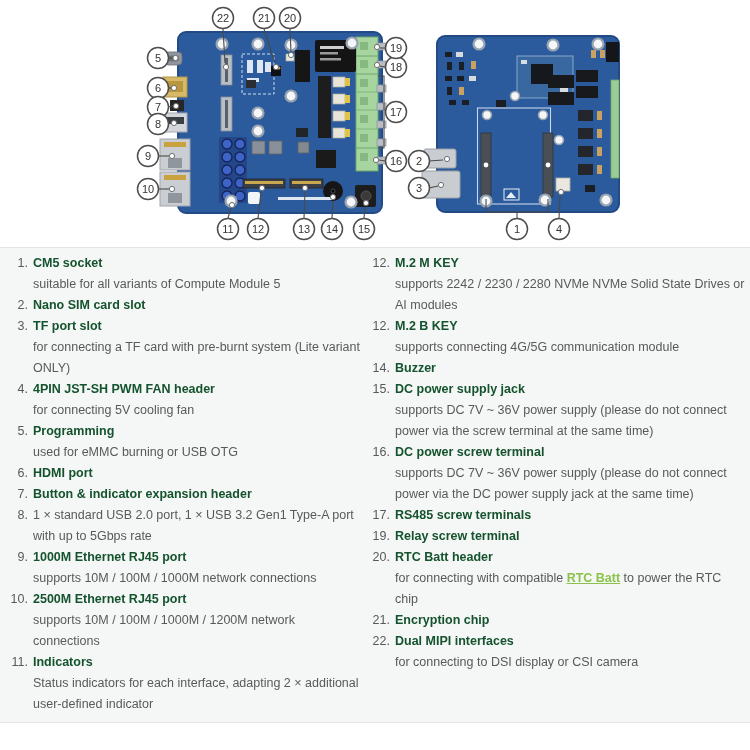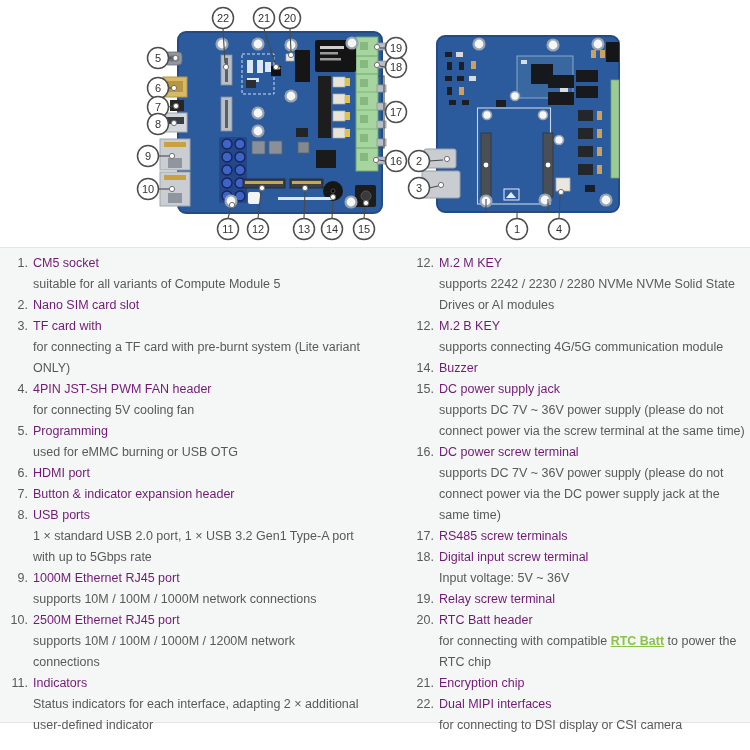--- a/index.html
+++ b/index.html
@@ -22,23 +22,23 @@
     background:#f5f6f6;border-top:1px solid #e3e4e4;border-bottom:1px solid #e3e4e4;
     padding:5px 4px 0 8px;display:flex;gap:6px;
     font-size:12.5px;line-height:21px;color:#595959;
   }
   .col{box-sizing:border-box;}
   .col-left{width:352px;flex:none;}
   .col-right{flex:1;min-width:0;}
   .item{display:flex;}
   .num{flex:none;text-align:right;margin-right:5px;color:#595959;}
   .col-left .num{width:20px;}
-  .col-right .num{width:24px;margin-left:44px;}
+  .col-right .num{width:24px;}
   .content{flex:1;min-width:0;}
-  .title{font-weight:normal;color:#701a75;}
+  .title{font-weight:bold;color:#14532d;}
   .desc{color:#595959;}
   .green-link{color:#8bc34a;font-weight:bold;text-decoration:underline;cursor:pointer;}
 </style>
 </head>
 <body>
 
 <div class="figure">
 <svg width="750" height="247" viewBox="0 0 750 247">
 
   <g>
@@ -398,21 +398,21 @@
       </div>
       <div class="item">
         <span class="num">2.</span>
         <div class="content">
           <div class="title">Nano SIM card slot</div>
         </div>
       </div>
       <div class="item">
         <span class="num">3.</span>
         <div class="content">
-          <div class="title">TF card with</div>
+          <div class="title">TF port slot</div>
           <div class="desc">for connecting a TF card with pre-burnt system (Lite variant ONLY)</div>
         </div>
       </div>
       <div class="item">
         <span class="num">4.</span>
         <div class="content">
           <div class="title">4PIN JST-SH PWM FAN header</div>
           <div class="desc">for connecting 5V cooling fan</div>
         </div>
       </div>
@@ -431,21 +431,20 @@
       </div>
       <div class="item">
         <span class="num">7.</span>
         <div class="content">
           <div class="title">Button &amp; indicator expansion header</div>
         </div>
       </div>
       <div class="item">
         <span class="num">8.</span>
         <div class="content">
-          <div class="title">USB ports</div>
           <div class="desc">1 × standard USB 2.0 port, 1 × USB 3.2 Gen1 Type-A port with up to  5Gbps rate</div>
         </div>
       </div>
       <div class="item">
         <span class="num">9.</span>
         <div class="content">
           <div class="title">1000M Ethernet RJ45 port</div>
           <div class="desc">supports 10M / 100M / 1000M network connections</div>
         </div>
       </div>
@@ -499,27 +498,20 @@
           <div class="desc">supports DC 7V ~ 36V power supply (please do not connect power via the DC power supply jack at the same time)</div>
         </div>
       </div>
       <div class="item">
         <span class="num">17.</span>
         <div class="content">
           <div class="title">RS485 screw terminals</div>
         </div>
       </div>
       <div class="item">
-        <span class="num">18.</span>
-        <div class="content">
-          <div class="title">Digital input screw terminal</div>
-          <div class="desc">Input voltage: 5V ~ 36V</div>
-        </div>
-      </div>
-      <div class="item">
         <span class="num">19.</span>
         <div class="content">
           <div class="title">Relay screw terminal</div>
         </div>
       </div>
       <div class="item">
         <span class="num">20.</span>
         <div class="content">
           <div class="title">RTC Batt header</div>
           <div class="desc">for connecting with compatible <a class="green-link" href="#" style="color: rgb(139, 195, 74);">RTC Batt</a> to power the RTC chip</div>

